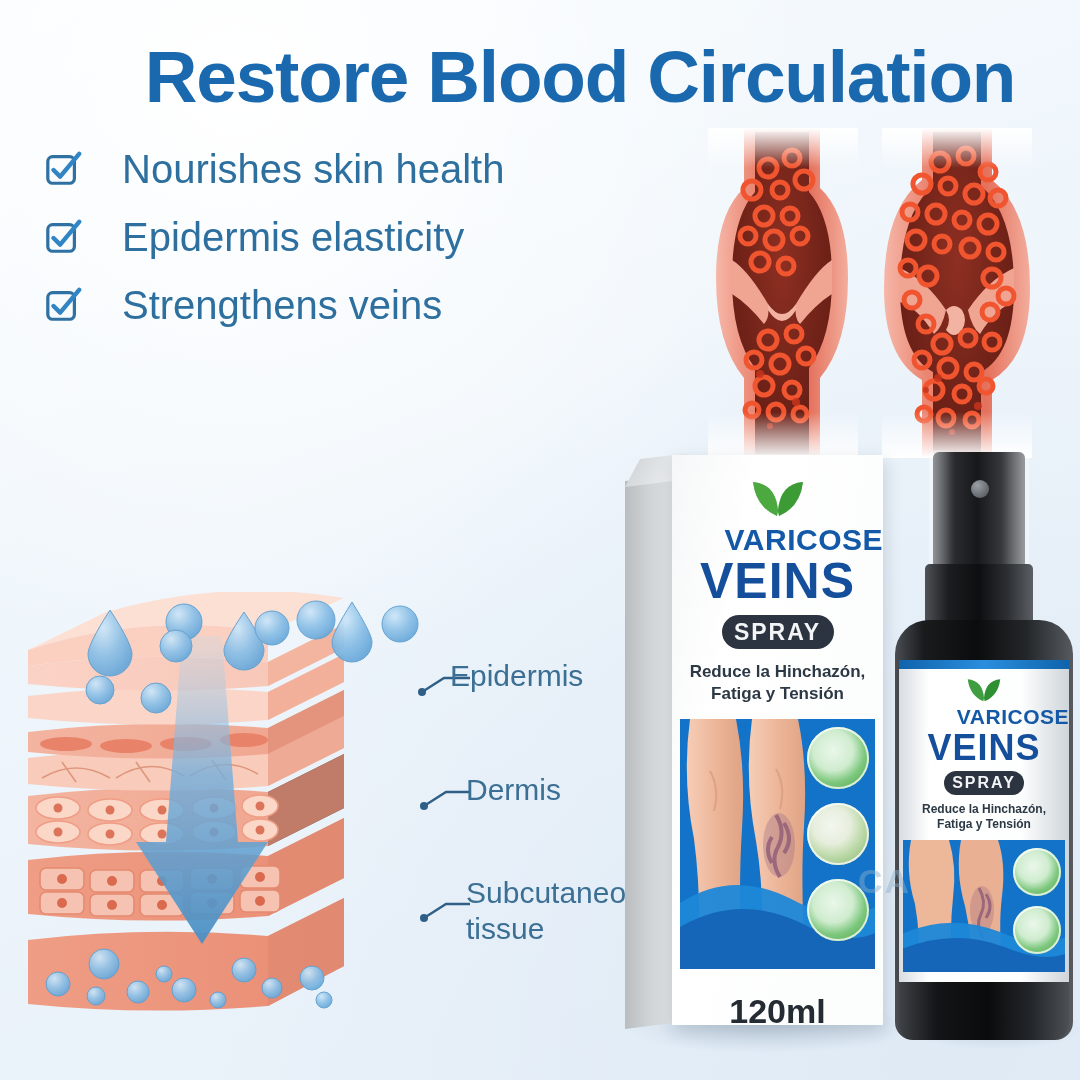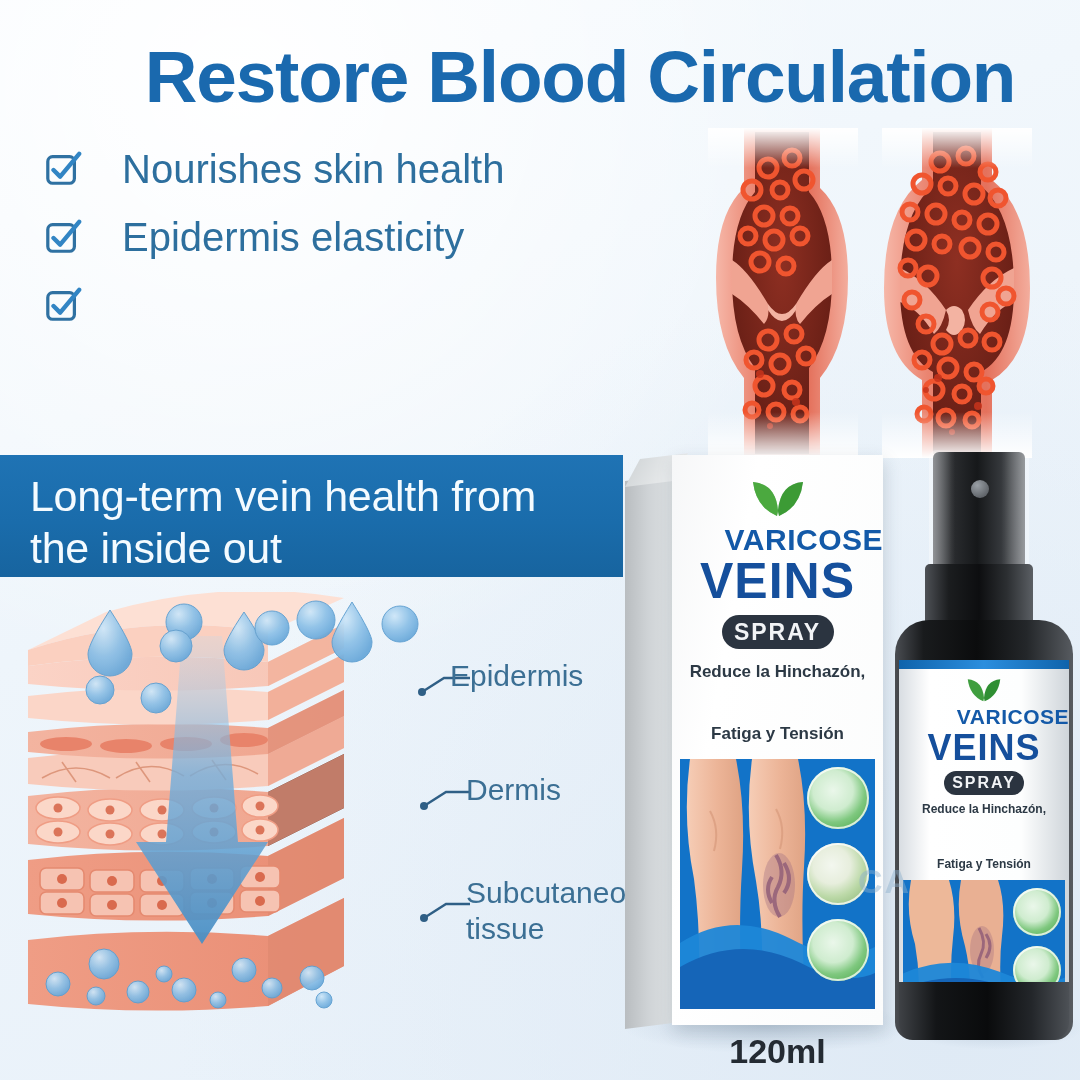--- a/index.html
+++ b/index.html
@@ -88,21 +88,21 @@
   }
   .brand-main{
     text-align:center;font-family:Liberation Sans, sans-serif;font-weight:bold;
     color:#154f9c;letter-spacing:1px;
   }
   .spray-pill{
     margin:0 auto;background:#2b3440;color:#f2f4f6;
     text-align:center;font-weight:bold;letter-spacing:2px;
   }
   .tagline{
-    text-align:center;color:#2c3945;font-weight:bold;margin-top:40px;
+    text-align:center;color:#2c3945;font-weight:bold;
   }
   .photo-panel{position:relative;background:#1273c8;overflow:hidden;}
   .legs{position:absolute;}
   .wave{position:absolute;left:0;bottom:0;width:100%;}
   .herb{
     position:absolute;border-radius:50%;
     background:radial-gradient(circle at 42% 38%,#eaf7ea 0%,#cfeccf 38%,#7fc87f 60%,#3f9e3f 100%);
     box-shadow:0 0 0 2px rgba(255,255,255,.75) inset;
     overflow:hidden;
   }
@@ -151,20 +151,21 @@
       <span class="blabel">Epidermis elasticity</span>
     </div>
 
     <div class="benefit">
       <span class="cbox">
         <svg viewBox="0 0 40 40" width="38" height="38">
           <rect x="4" y="7" width="28" height="28" rx="5" ry="5" fill="none" stroke="#2f71a2" stroke-width="3.4"></rect>
           <path d="M10 21 L17 28 L37 4" fill="none" stroke="#3285c4" stroke-width="4.6" stroke-linecap="round" stroke-linejoin="round"></path>
         </svg>
       </span>
+      <span class="blabel">Strengthens veins</span>
     </div>
 
   </div>
 
   <div id="veins">
 
     <svg class="vein left" viewBox="0 0 150 330">
       <defs>
         <linearGradient id="vwallL" x1="0" y1="0" x2="1" y2="0">
           <stop offset="0" stop-color="#f6b7a8"></stop>
@@ -297,26 +298,20 @@
         <circle cx="56" cy="250" r="4"></circle>
           <circle cx="96" cy="278" r="4"></circle>
         <circle cx="70" cy="304" r="3"></circle>
           <circle cx="44" cy="262" r="3"></circle>
       </g>
       <rect x="0" y="0" width="150" height="40" fill="url(#fadeTopR)"></rect>
       <rect x="0" y="284" width="150" height="46" fill="url(#fadeBotR)"></rect>
     </svg>
   </div>
 
-  <div id="banner">
-    <div id="banner-text">
-      <div>Long-term vein health from</div>
-      <div>the inside out</div>
-    </div>
-  </div>
 
   <svg id="skin" viewBox="0 0 440 450">
     <defs>
       <linearGradient id="skTop" x1="0" y1="0" x2="1" y2="0">
         <stop offset="0" stop-color="#fbd3c6"></stop>
           <stop offset="100%" stop-color="#f6c4b4"></stop>
       </linearGradient>
       <linearGradient id="skMid" x1="0" y1="0" x2="1" y2="0">
         <stop offset="0" stop-color="#f3b4a0"></stop>
           <stop offset="100%" stop-color="#efa38c"></stop>

